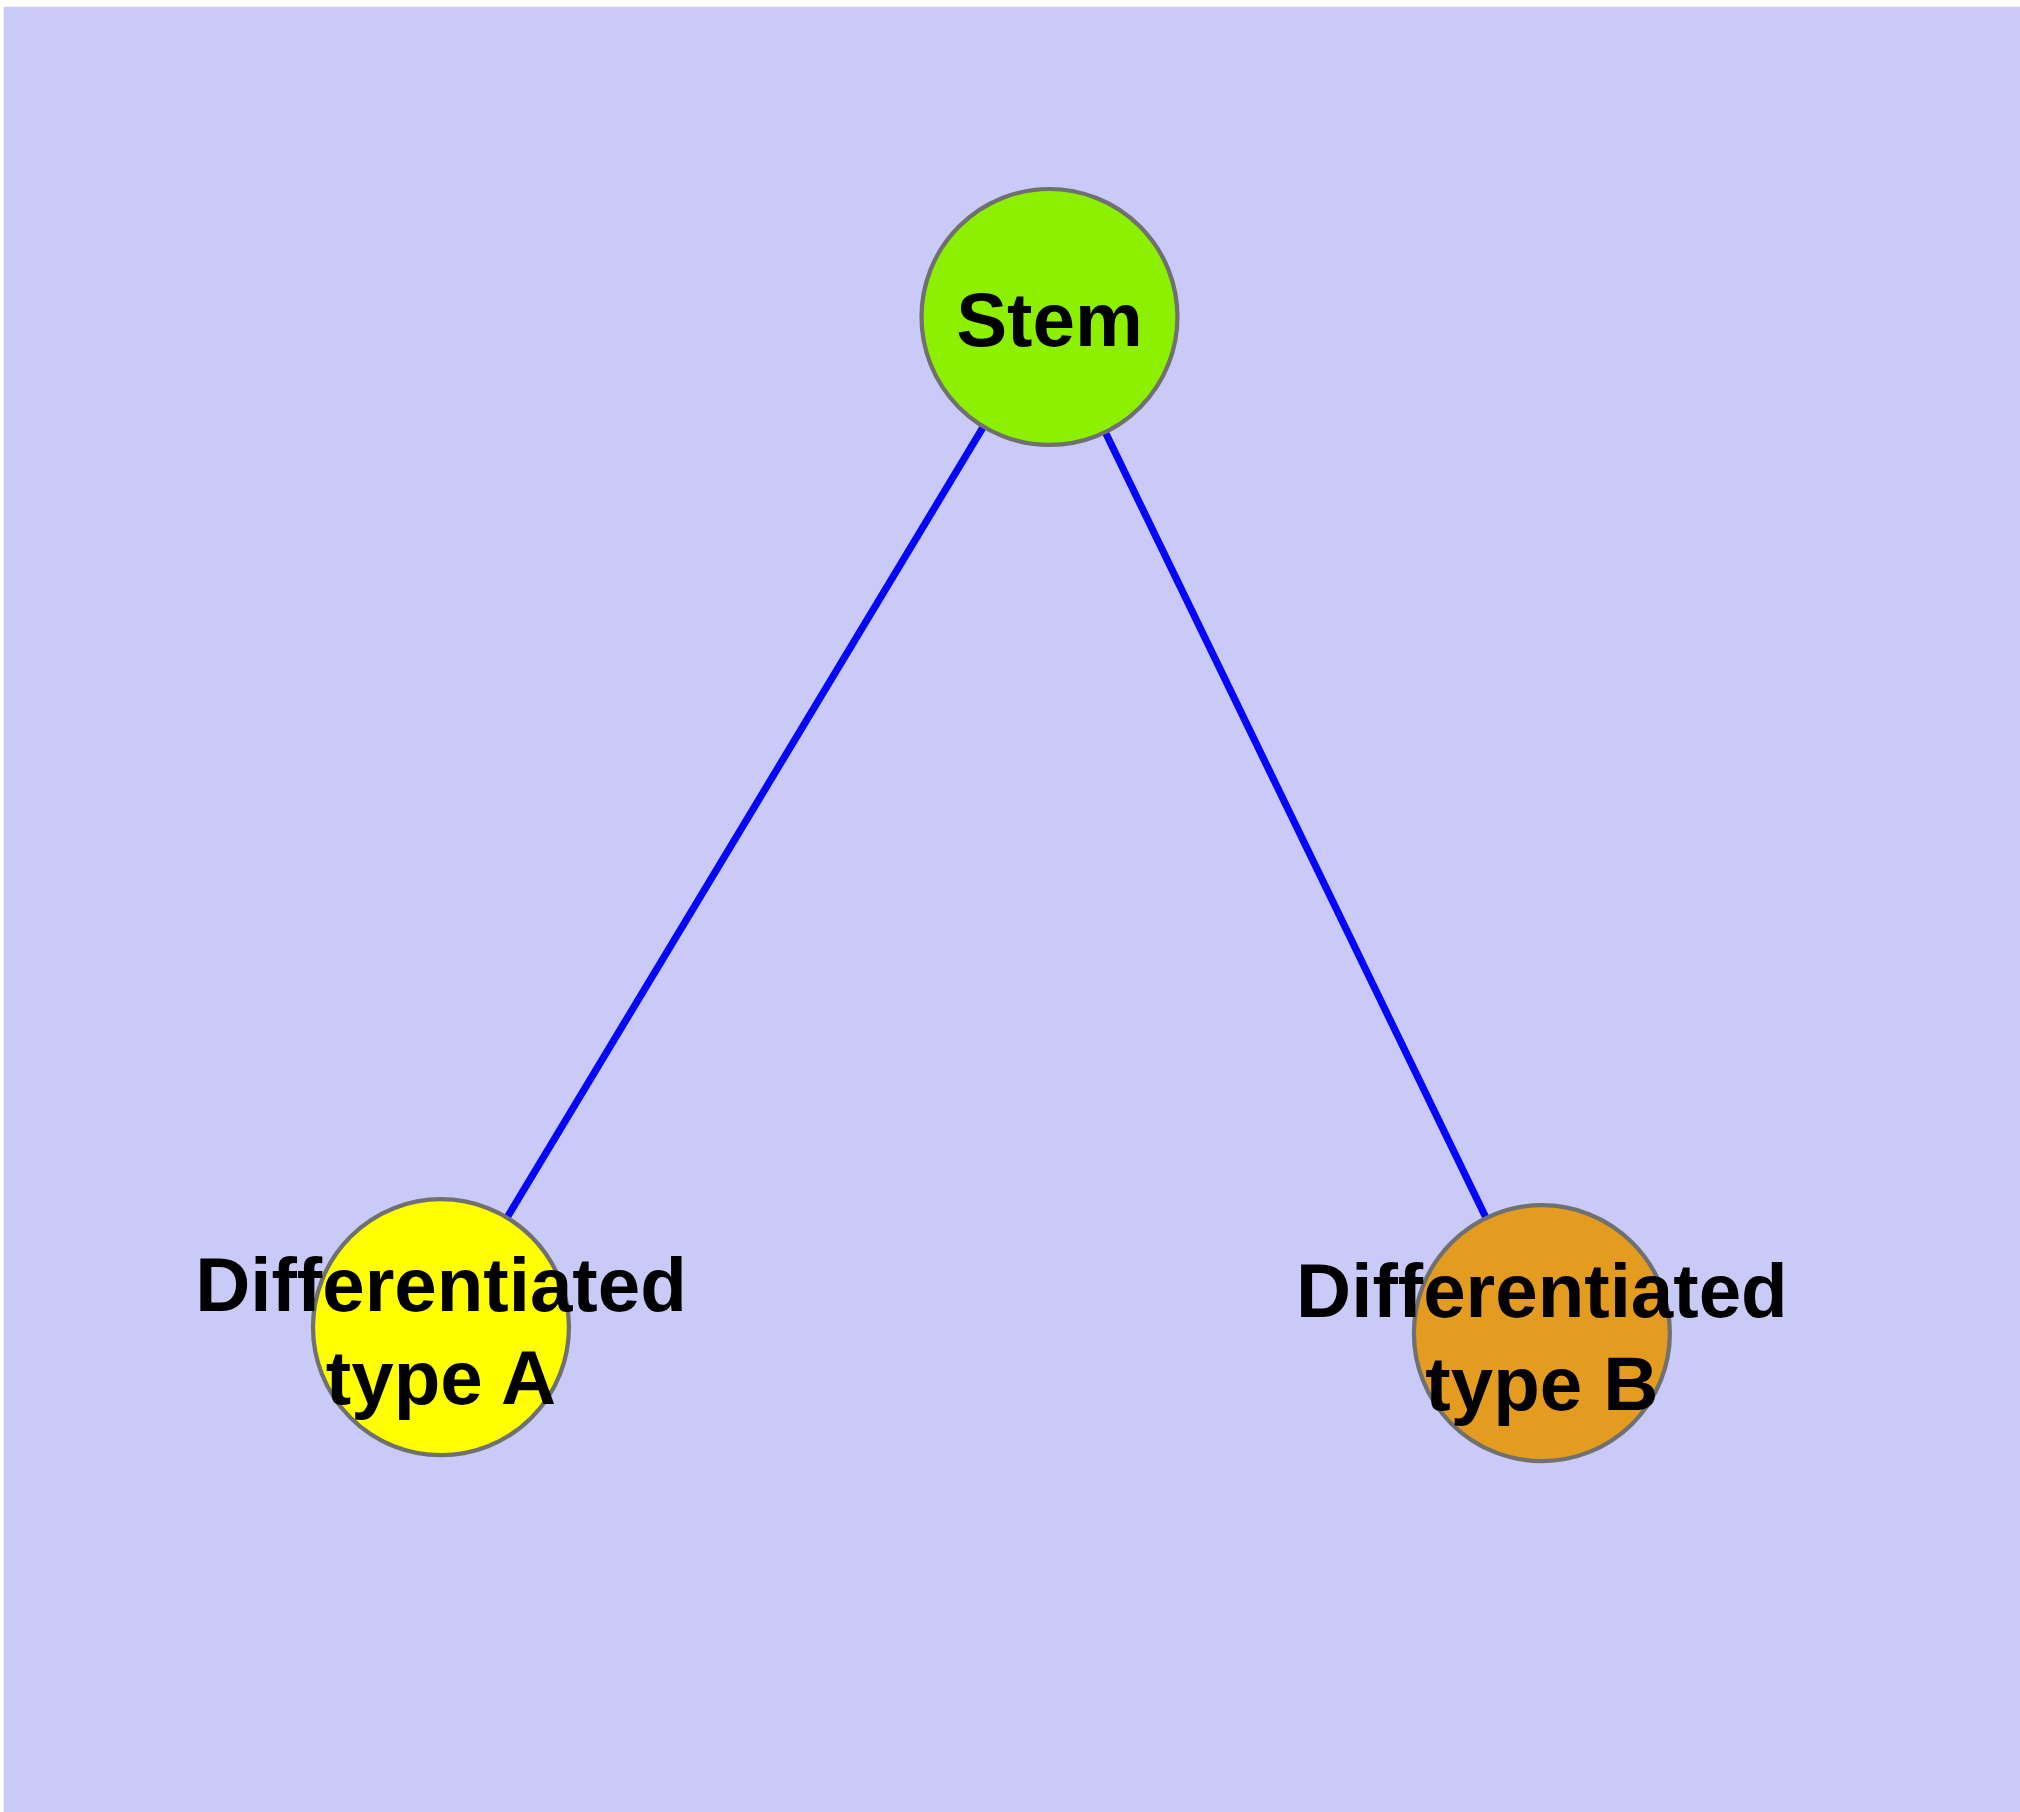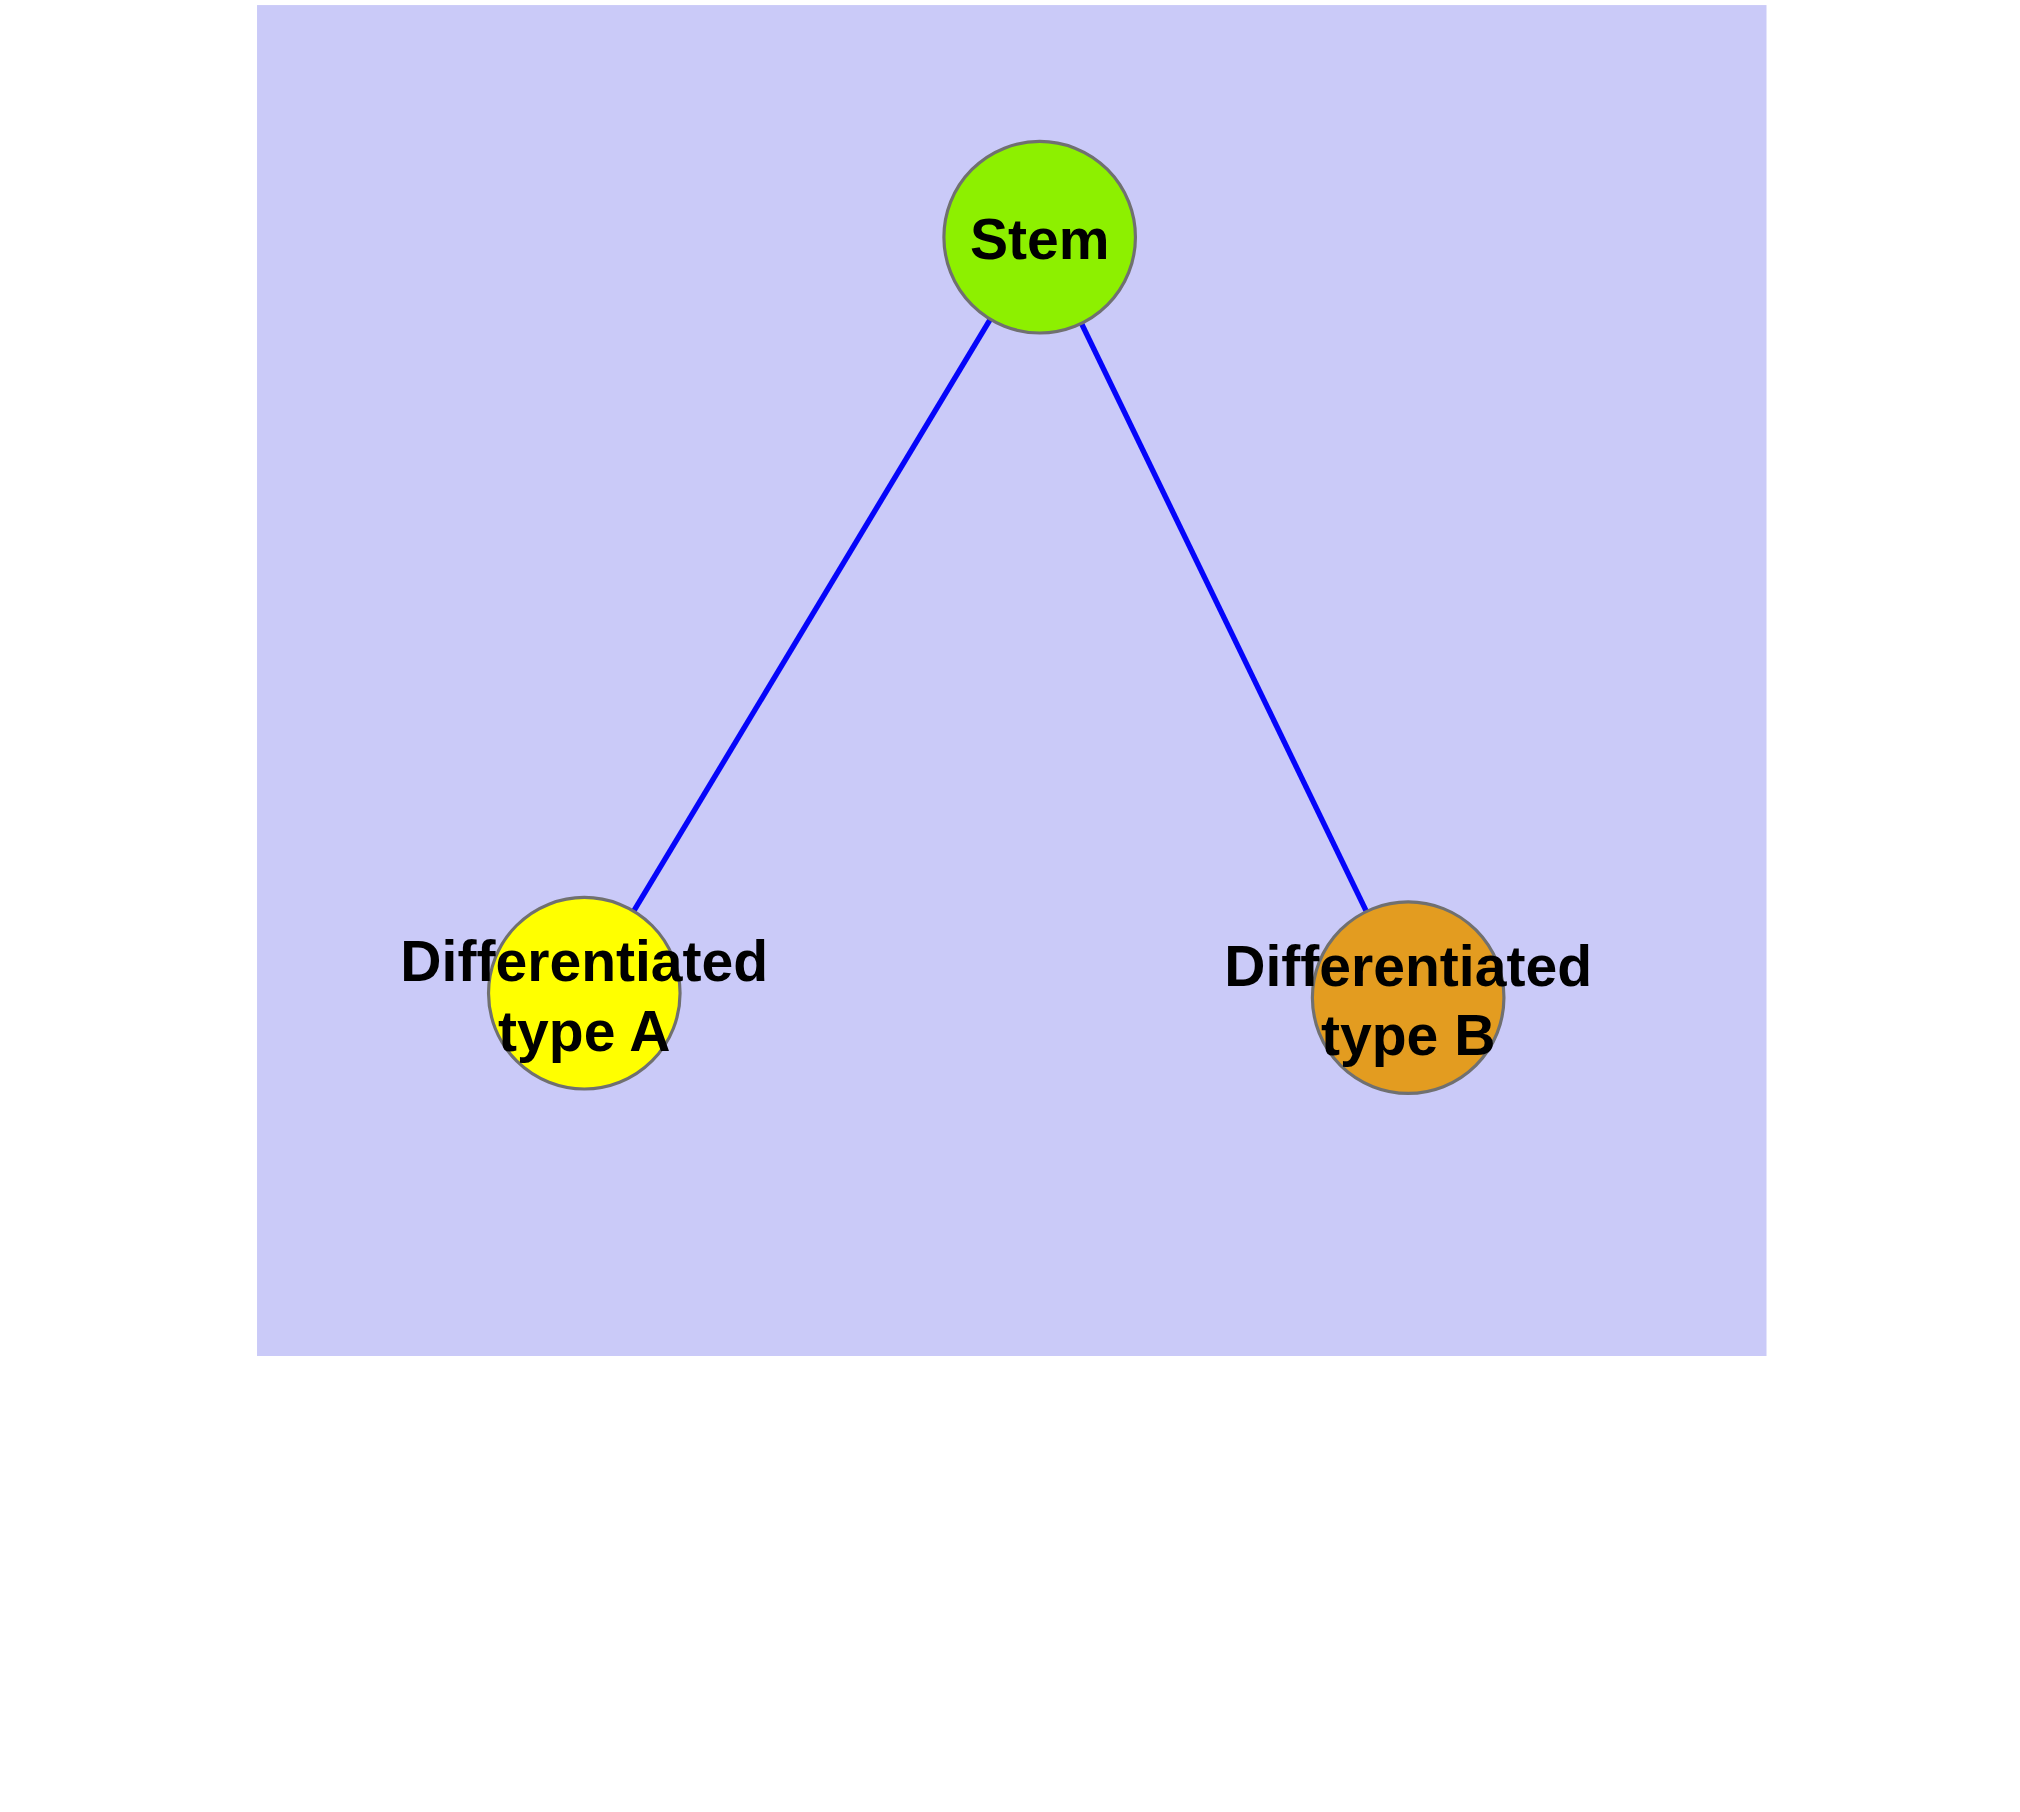--- a/index.html
+++ b/index.html
@@ -3,21 +3,21 @@
 <meta charset="utf-8">
 <style>
   html, body {
     margin: 0;
     padding: 0;
     background: #ffffff;
   }
   .canvas {
     position: relative;
     width: 2021px;
-    height: 1356px;
+    height: 1812px;
     background: #ffffff;
     overflow: hidden;
     font-family: "Liberation Sans", sans-serif;
   }
   .canvas svg {
     position: absolute;
     left: 0;
     top: 0;
     width: 100%;
     height: 100%;

